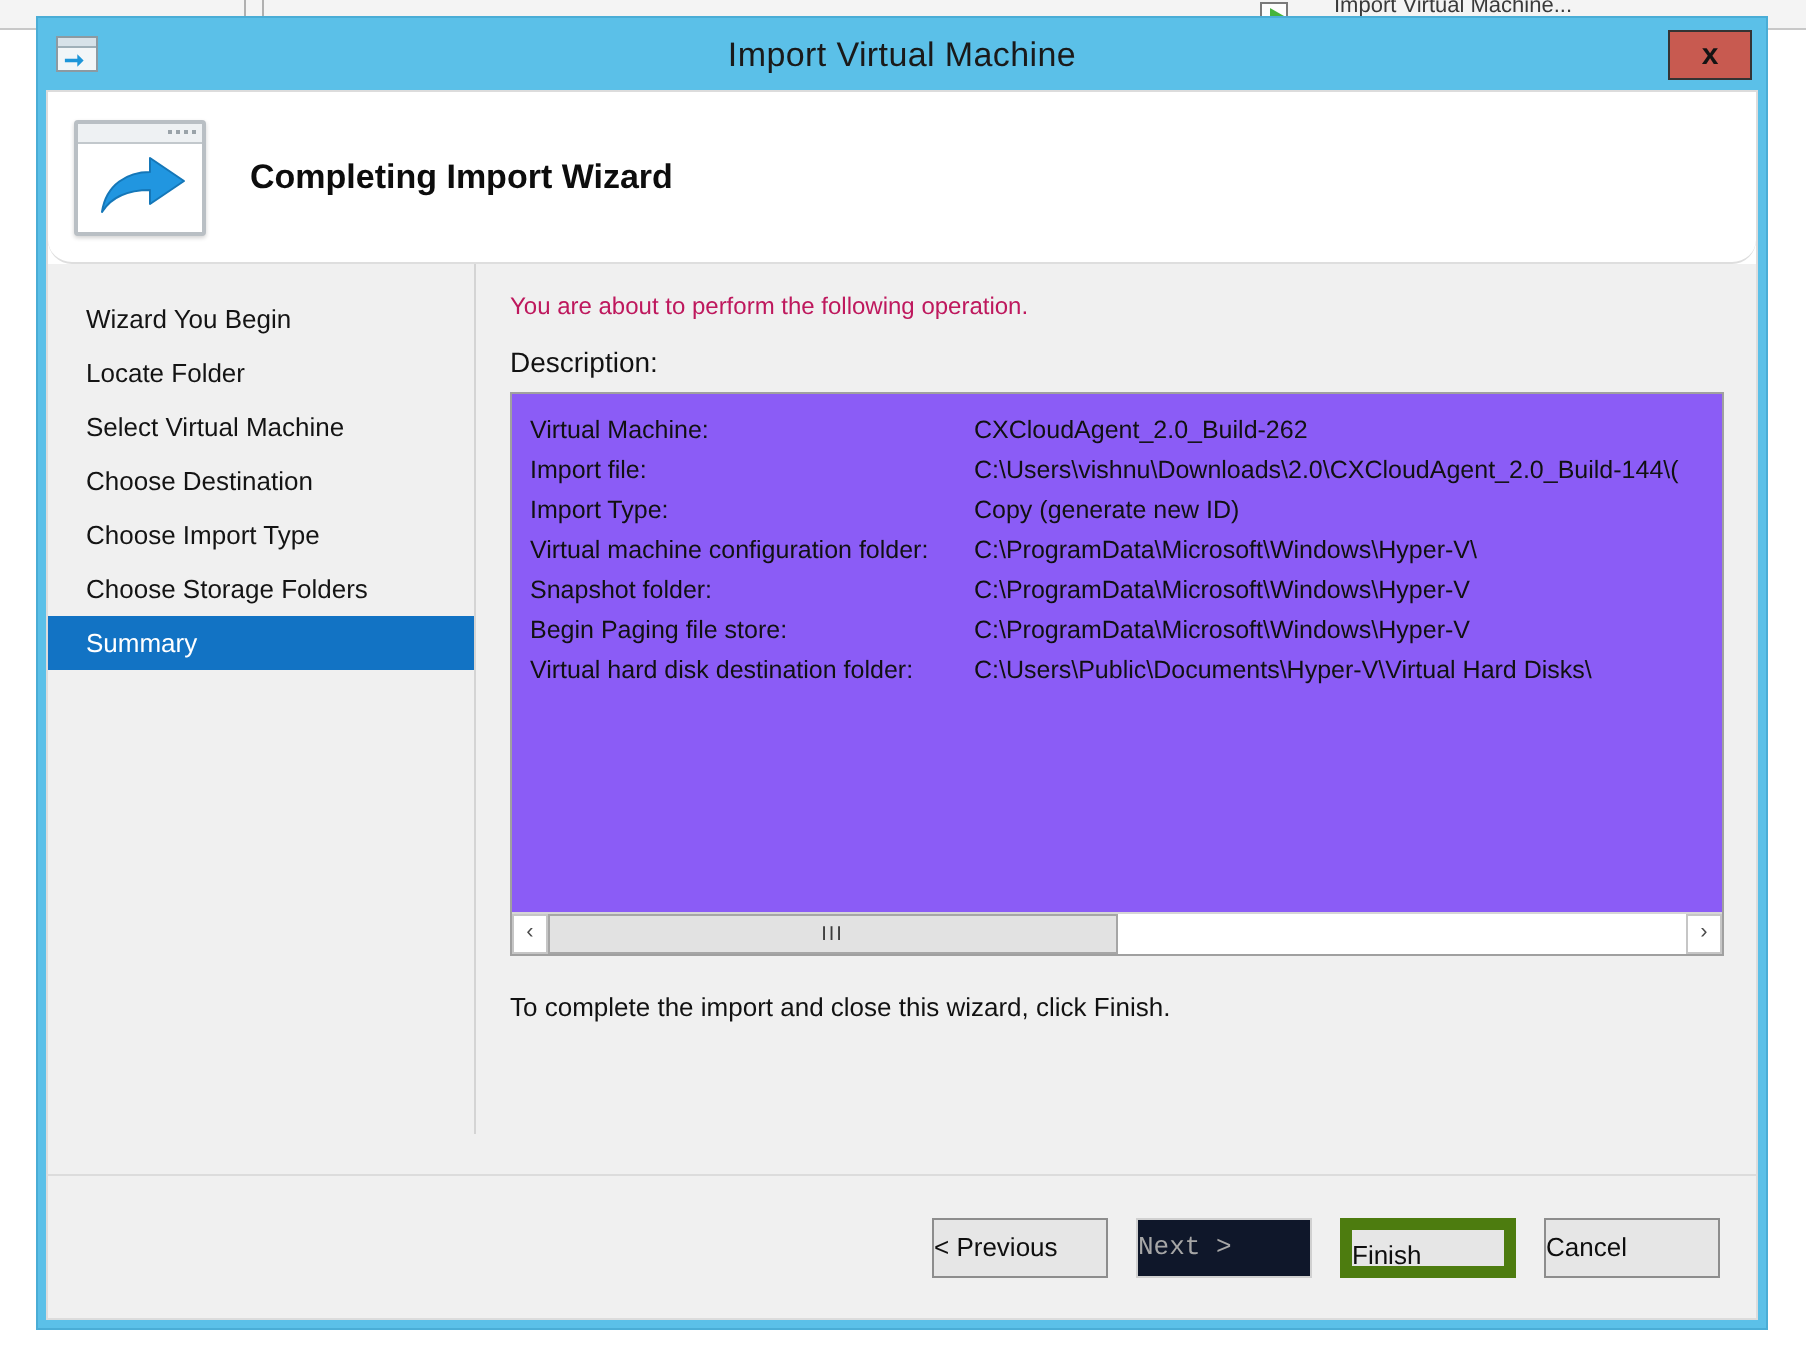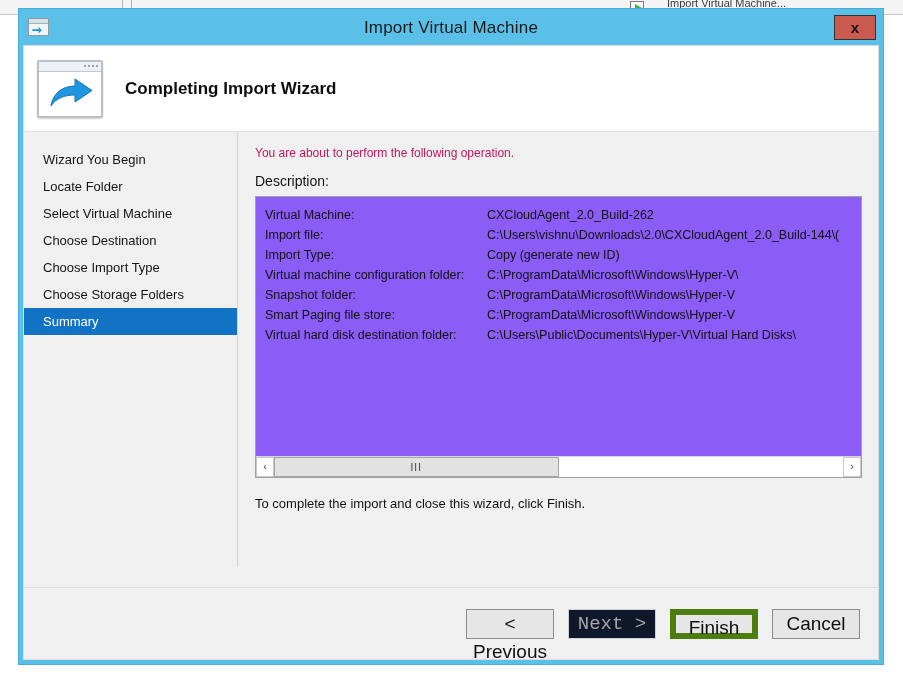--- a/index.html
+++ b/index.html
@@ -137,20 +137,21 @@
 
   
   #banner {
     flex: 0 0 86px;
     background: #ffffff;
     border-bottom: 1px solid #dedede;
     display: flex;
     align-items: center;
     padding-left: 13px;
     box-sizing: border-box;
+    border-radius: 12px;
   }
   #banner-icon {
     width: 66px; height: 58px;
     background: #ffffff;
     border: 2px solid #b9bfc4;
     border-radius: 2px;
     box-sizing: border-box;
     position: relative;
     box-shadow: 0 1px 2px rgba(0,0,0,0.18);
   }
@@ -320,24 +321,24 @@
     box-sizing: border-box;
   }
   .btn {
     width: 88px;
     height: 30px;
     margin-left: 14px;
     background: #e6e6e6;
     border: 1px solid #8d8d8d;
     box-sizing: border-box;
     font-family: "Liberation Sans", sans-serif;
-    font-size: 19px;
+    font-size: 13px;
     color: #0f0f0f;
     cursor: pointer;
-    text-align: center;
+    text-align: left;
     line-height: 28px;
   }
   .btn.disabled {
     color: #a6a6a6;
     border-color: #d0d0d0;
     background: #0f172a;
     cursor: default;
     font-family: Liberation Mono, monospace;
   }
   .btn.default {
@@ -412,21 +413,21 @@
             </div>
             <div class="desc-row">
               <span class="k">Virtual machine configuration folder:</span>
               <span class="v">C:\ProgramData\Microsoft\Windows\Hyper-V\</span>
             </div>
             <div class="desc-row">
               <span class="k">Snapshot folder:</span>
               <span class="v">C:\ProgramData\Microsoft\Windows\Hyper-V</span>
             </div>
             <div class="desc-row">
-              <span class="k">Smart Paging file store:</span>
+              <span class="k">Begin Paging file store:</span>
               <span class="v">C:\ProgramData\Microsoft\Windows\Hyper-V</span>
             </div>
             <div class="desc-row">
               <span class="k">Virtual hard disk destination folder:</span>
               <span class="v">C:\Users\Public\Documents\Hyper-V\Virtual Hard Disks\</span>
             </div>
           </div>
 
           <div id="hscroll">
             <div class="sb-arrow">‹</div>

